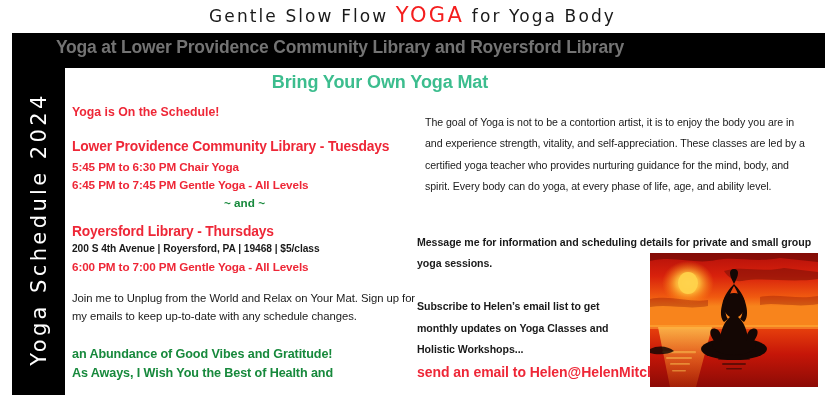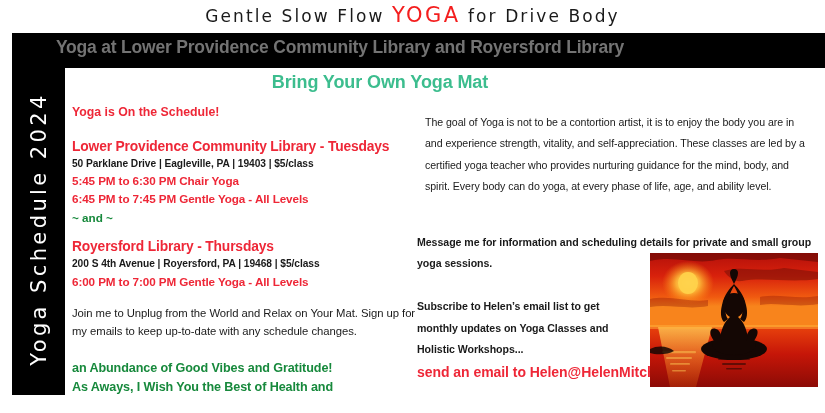--- a/index.html
+++ b/index.html
@@ -143,20 +143,21 @@
     margin: 3px 0 0 0;
     line-height: 1.3;
     letter-spacing: -0.1px;
   }
   .and-sep {
     color: #17893c;
     font-size: 11.7px;
     font-weight: bold;
     margin: 3px 0 0 0;
     line-height: 1.3;
+    text-align: center;
   }
   .body-para {
     color: #1a1a1a;
     font-size: 11.3px;
     font-weight: 400;
     margin: 0;
     line-height: 1.62;
     letter-spacing: -0.05px;
   }
   .green-close {
@@ -214,21 +215,21 @@
     width: 168px;
     height: 134px;
     overflow: hidden;
   }
   #sunset-photo svg { display: block; }
 </style>
 </head>
 <body>
 
 <div id="tagline">
-  <span>Gentle Slow Flow </span><span class="yoga-red">YOGA</span><span> for Drive Body</span>
+  <span>Gentle Slow Flow </span><span class="yoga-red">YOGA</span><span> for Yoga Body</span>
 </div>
 
 <div id="black-frame"></div>
 
 <div id="header-bar-text">Yoga at Lower Providence Community Library and Royersford Library</div>
 
 <div id="sidebar">
   <span id="sidebar-label">Yoga Schedule 2024</span>
 </div>
 
@@ -236,21 +237,20 @@
 
   <div id="subtitle">Bring Your Own Yoga Mat</div>
 
   <div id="left-col">
 
     <p class="red-head">Yoga is On the Schedule!</p>
 
     <div class="sp-17"></div>
 
     <p class="venue-head">Lower Providence Community Library - Tuesdays</p>
-    <p class="addr">50 Parklane Drive  |   Eagleville, PA  |   19403   |   $5/class</p>
     <p class="time-line">5:45 PM to 6:30 PM Chair Yoga</p>
     <p class="time-line">6:45 PM to 7:45 PM Gentle Yoga - All Levels</p>
     <p class="and-sep">~ and ~</p>
 
     <div class="sp-13"></div>
 
     <p class="venue-head">Royersford Library - Thursdays</p>
     <p class="addr">200 S 4th Avenue  |   Royersford, PA  |   19468   |   $5/class</p>
     <p class="time-line">6:00 PM to 7:00 PM Gentle Yoga - All Levels</p>
 

